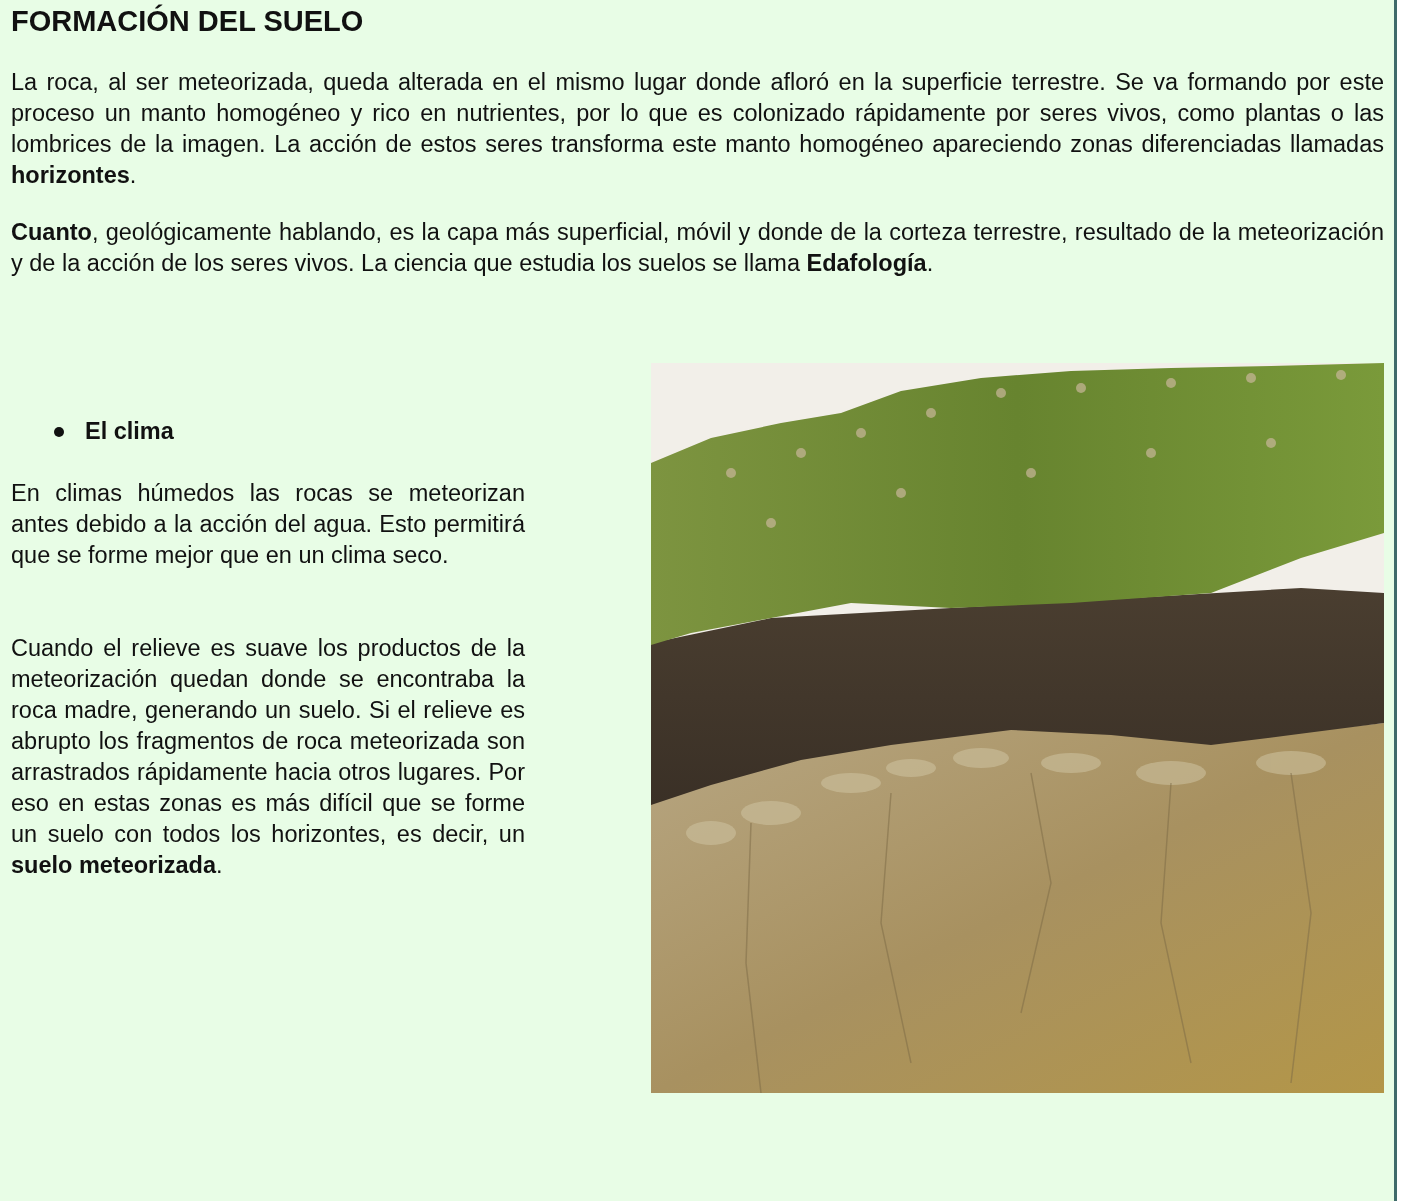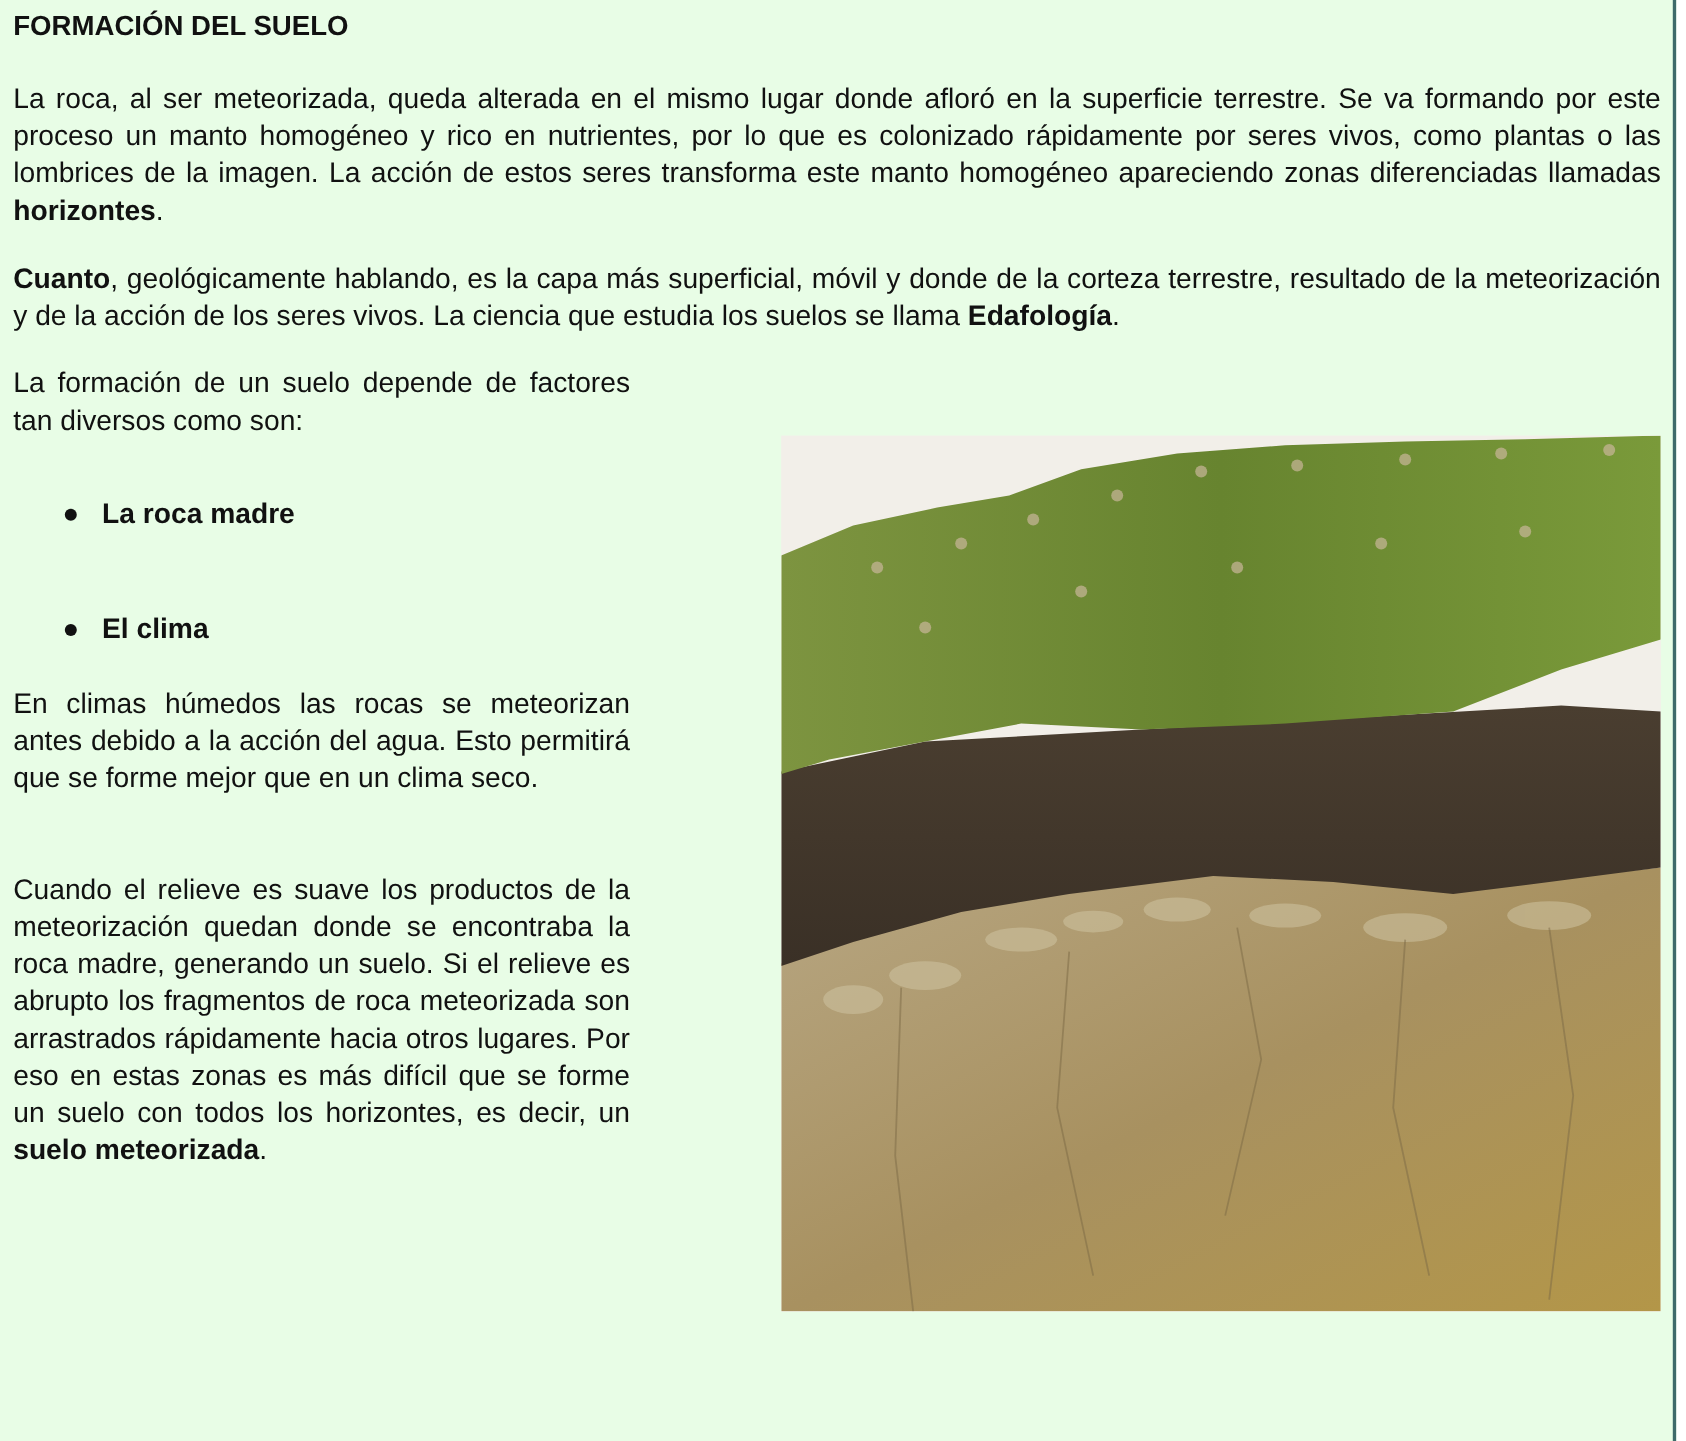--- a/index.html
+++ b/index.html
@@ -16,21 +16,21 @@
   }
   .right-pad {
     position:absolute; left:1397px; top:0; width:8px; height:1201px; background:#ffffff;
   }
   .content {
     position:absolute; left:11px; top:0; width:1373px;
     font-size:23.5px; line-height:31px;
   }
   h1 {
     margin:0; position:absolute; top:6px; left:0;
-    font-size:23px; font-weight:bold; line-height:31px;
+    font-size:29px; font-weight:bold; line-height:31px;
   }
   p { margin:0; text-align:justify; }
   .p1 { position:absolute; top:67px; left:0; width:1373px; }
   .p2 { position:absolute; top:217px; left:0; width:1373px; }
   .left-col { position:absolute; top:304px; left:0; width:514px; }
   .left-col p { text-align:justify; text-align-last:left; }
   .bullet {
     position:relative; padding-left:74px; font-weight:bold; height:31px;
   }
   .bullet .dot {
@@ -50,27 +50,22 @@
 <div class="right-pad"></div>
 
 <div class="content">
   <h1>FORMACIÓN DEL SUELO</h1>
 
   <p class="p1"><span>La roca, al ser meteorizada, queda alterada en el mismo lugar donde afloró en la superficie terrestre. Se va formando por este proceso un manto homogéneo y rico en nutrientes, por lo que es colonizado rápidamente por seres vivos, como plantas o las lombrices de la imagen. La acción de estos seres transforma este manto homogéneo apareciendo zonas diferenciadas llamadas </span><b>horizontes</b><span>.</span></p>
 
   <p class="p2"><b>Cuanto</b><span>, geológicamente hablando, es la capa más superficial, móvil y donde de la corteza terrestre, resultado de la meteorización y de la acción de los seres vivos. La ciencia que estudia los suelos se llama </span><b>Edafología</b><span>.</span></p>
 
   <div class="left-col">
-    <p>La formación de un suelo depende de factores tan diversos como son:</p>
 
     <div style="height:47px"></div>
-    <div class="bullet">
-      <span class="dot"></span>
-      <span>La roca madre</span>
-    </div>
     <div style="height:31px"></div>
 
     <div style="height:34px"></div>
     <div class="bullet">
       <span class="dot"></span>
       <span>El clima</span>
     </div>
     <div style="height:31px"></div>
     <p>En climas húmedos las rocas se meteorizan antes debido a la acción del agua. Esto permitirá que se forme mejor que en un clima seco.</p>
 

